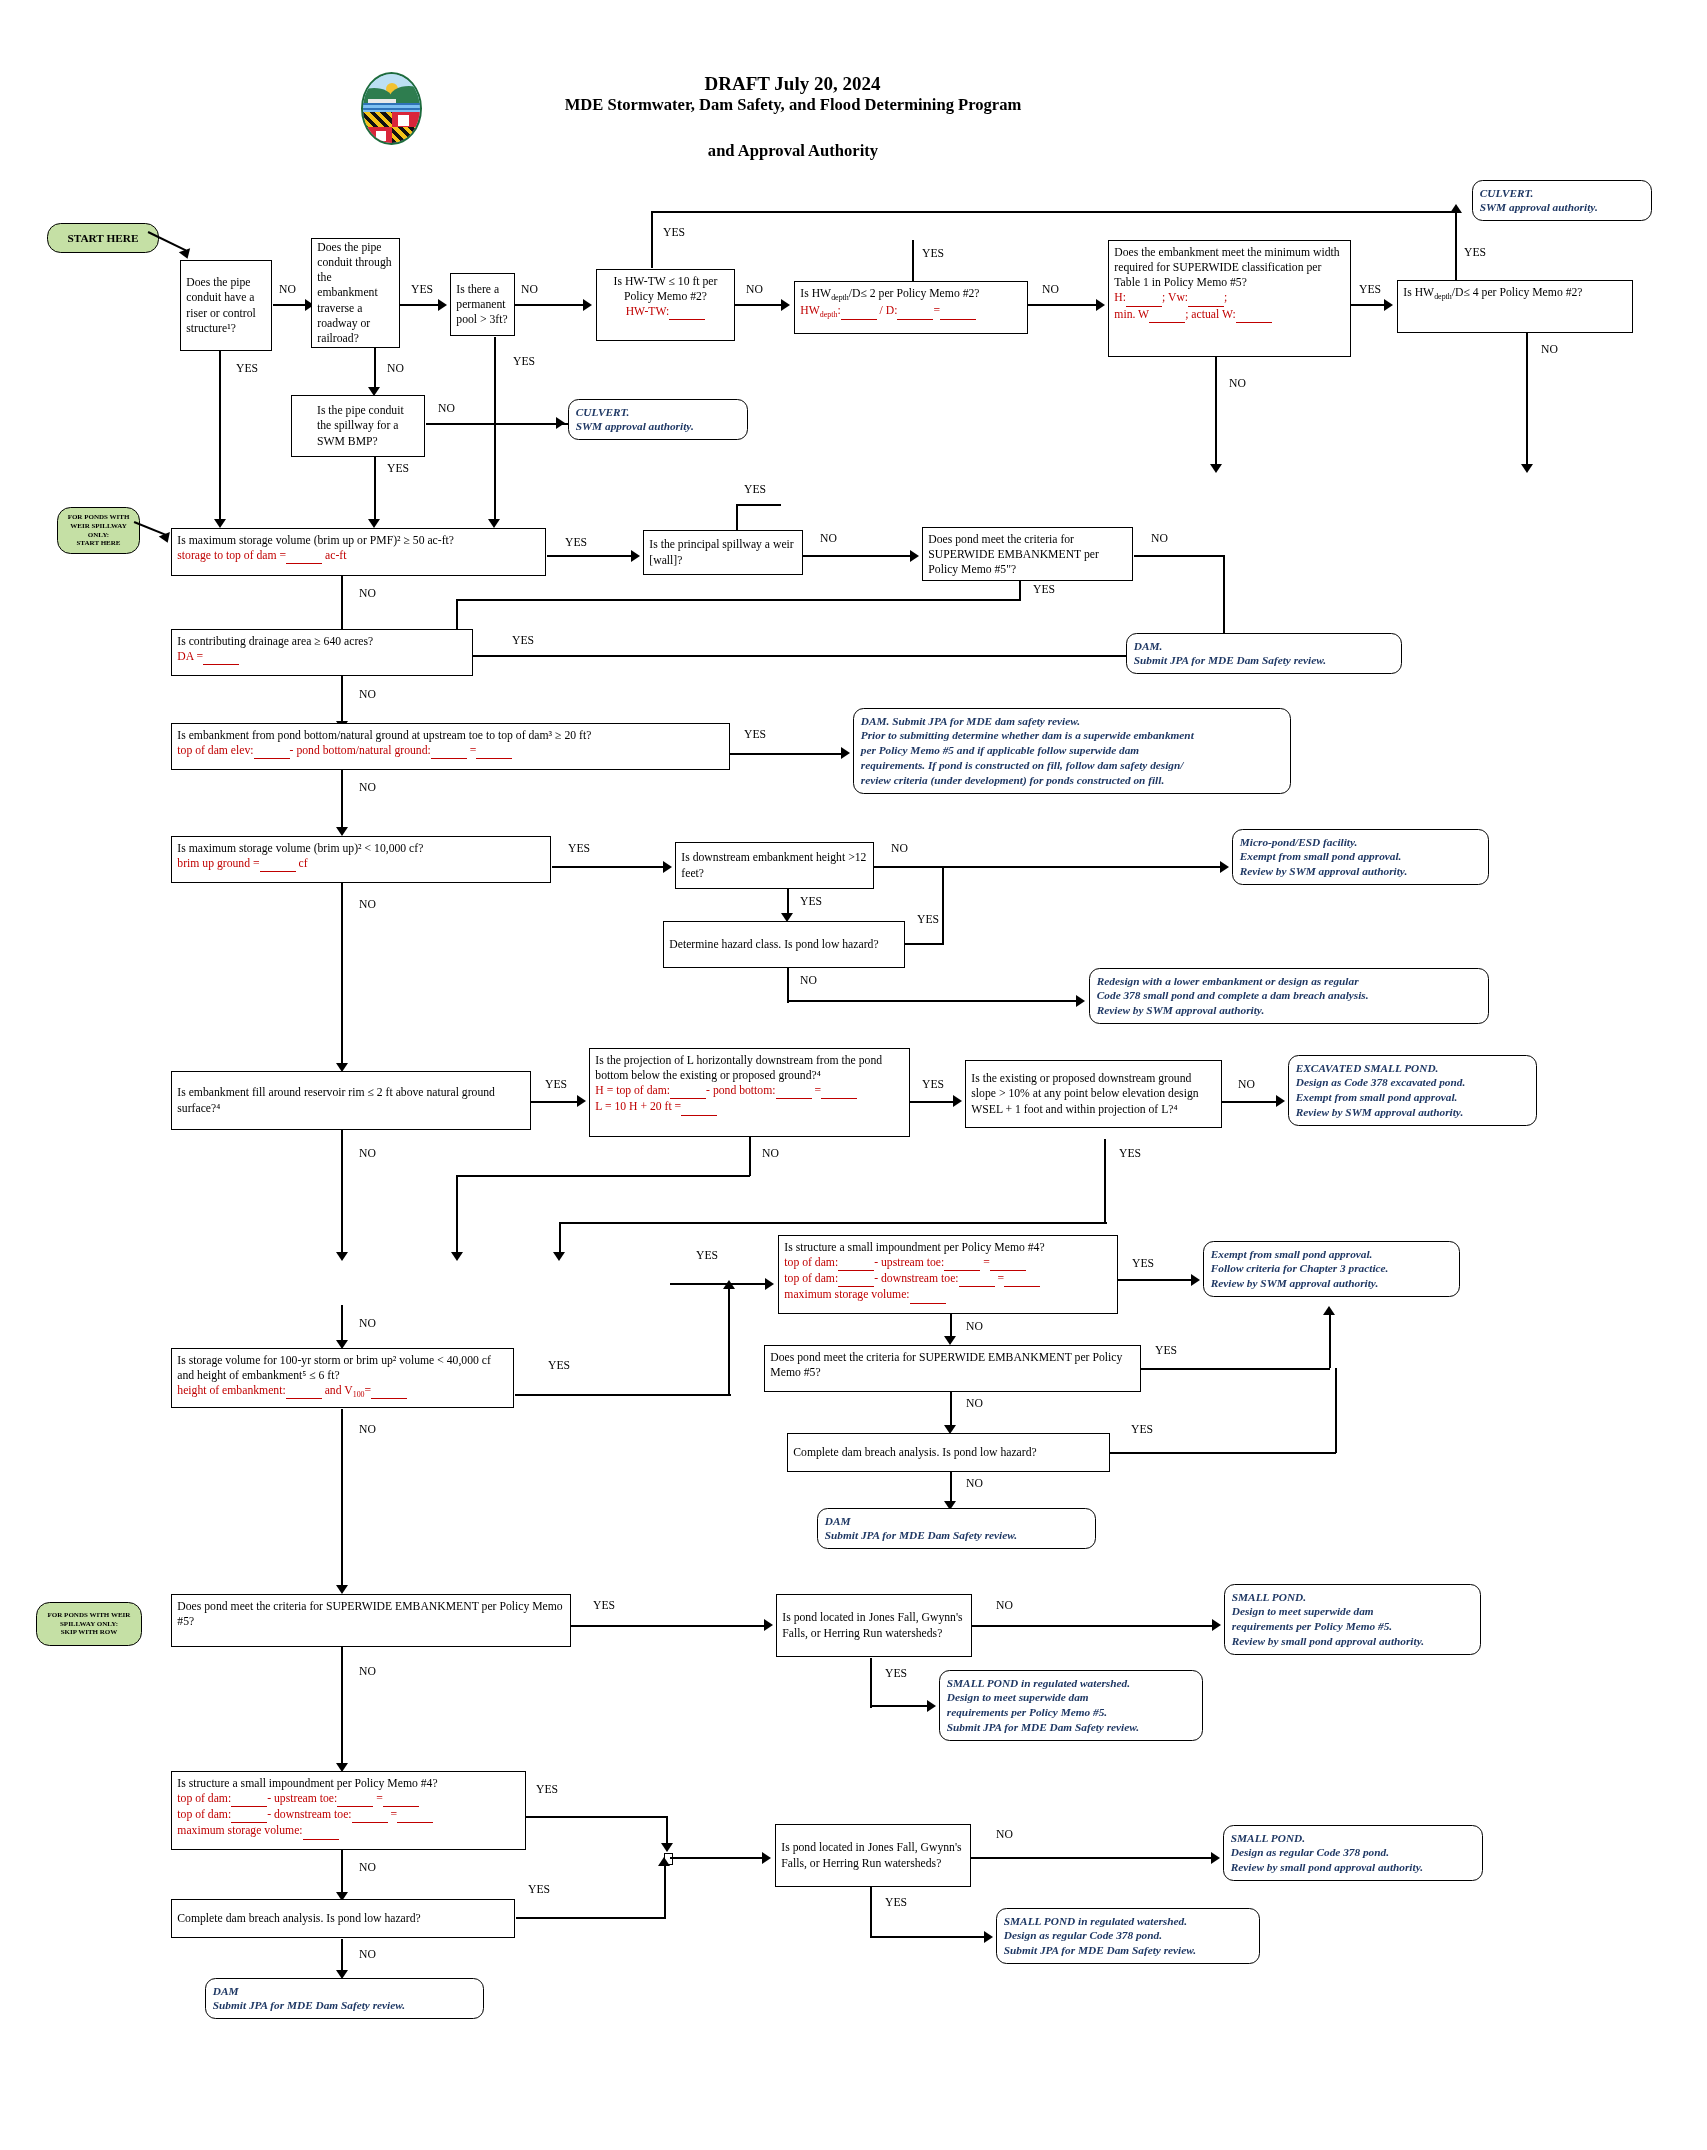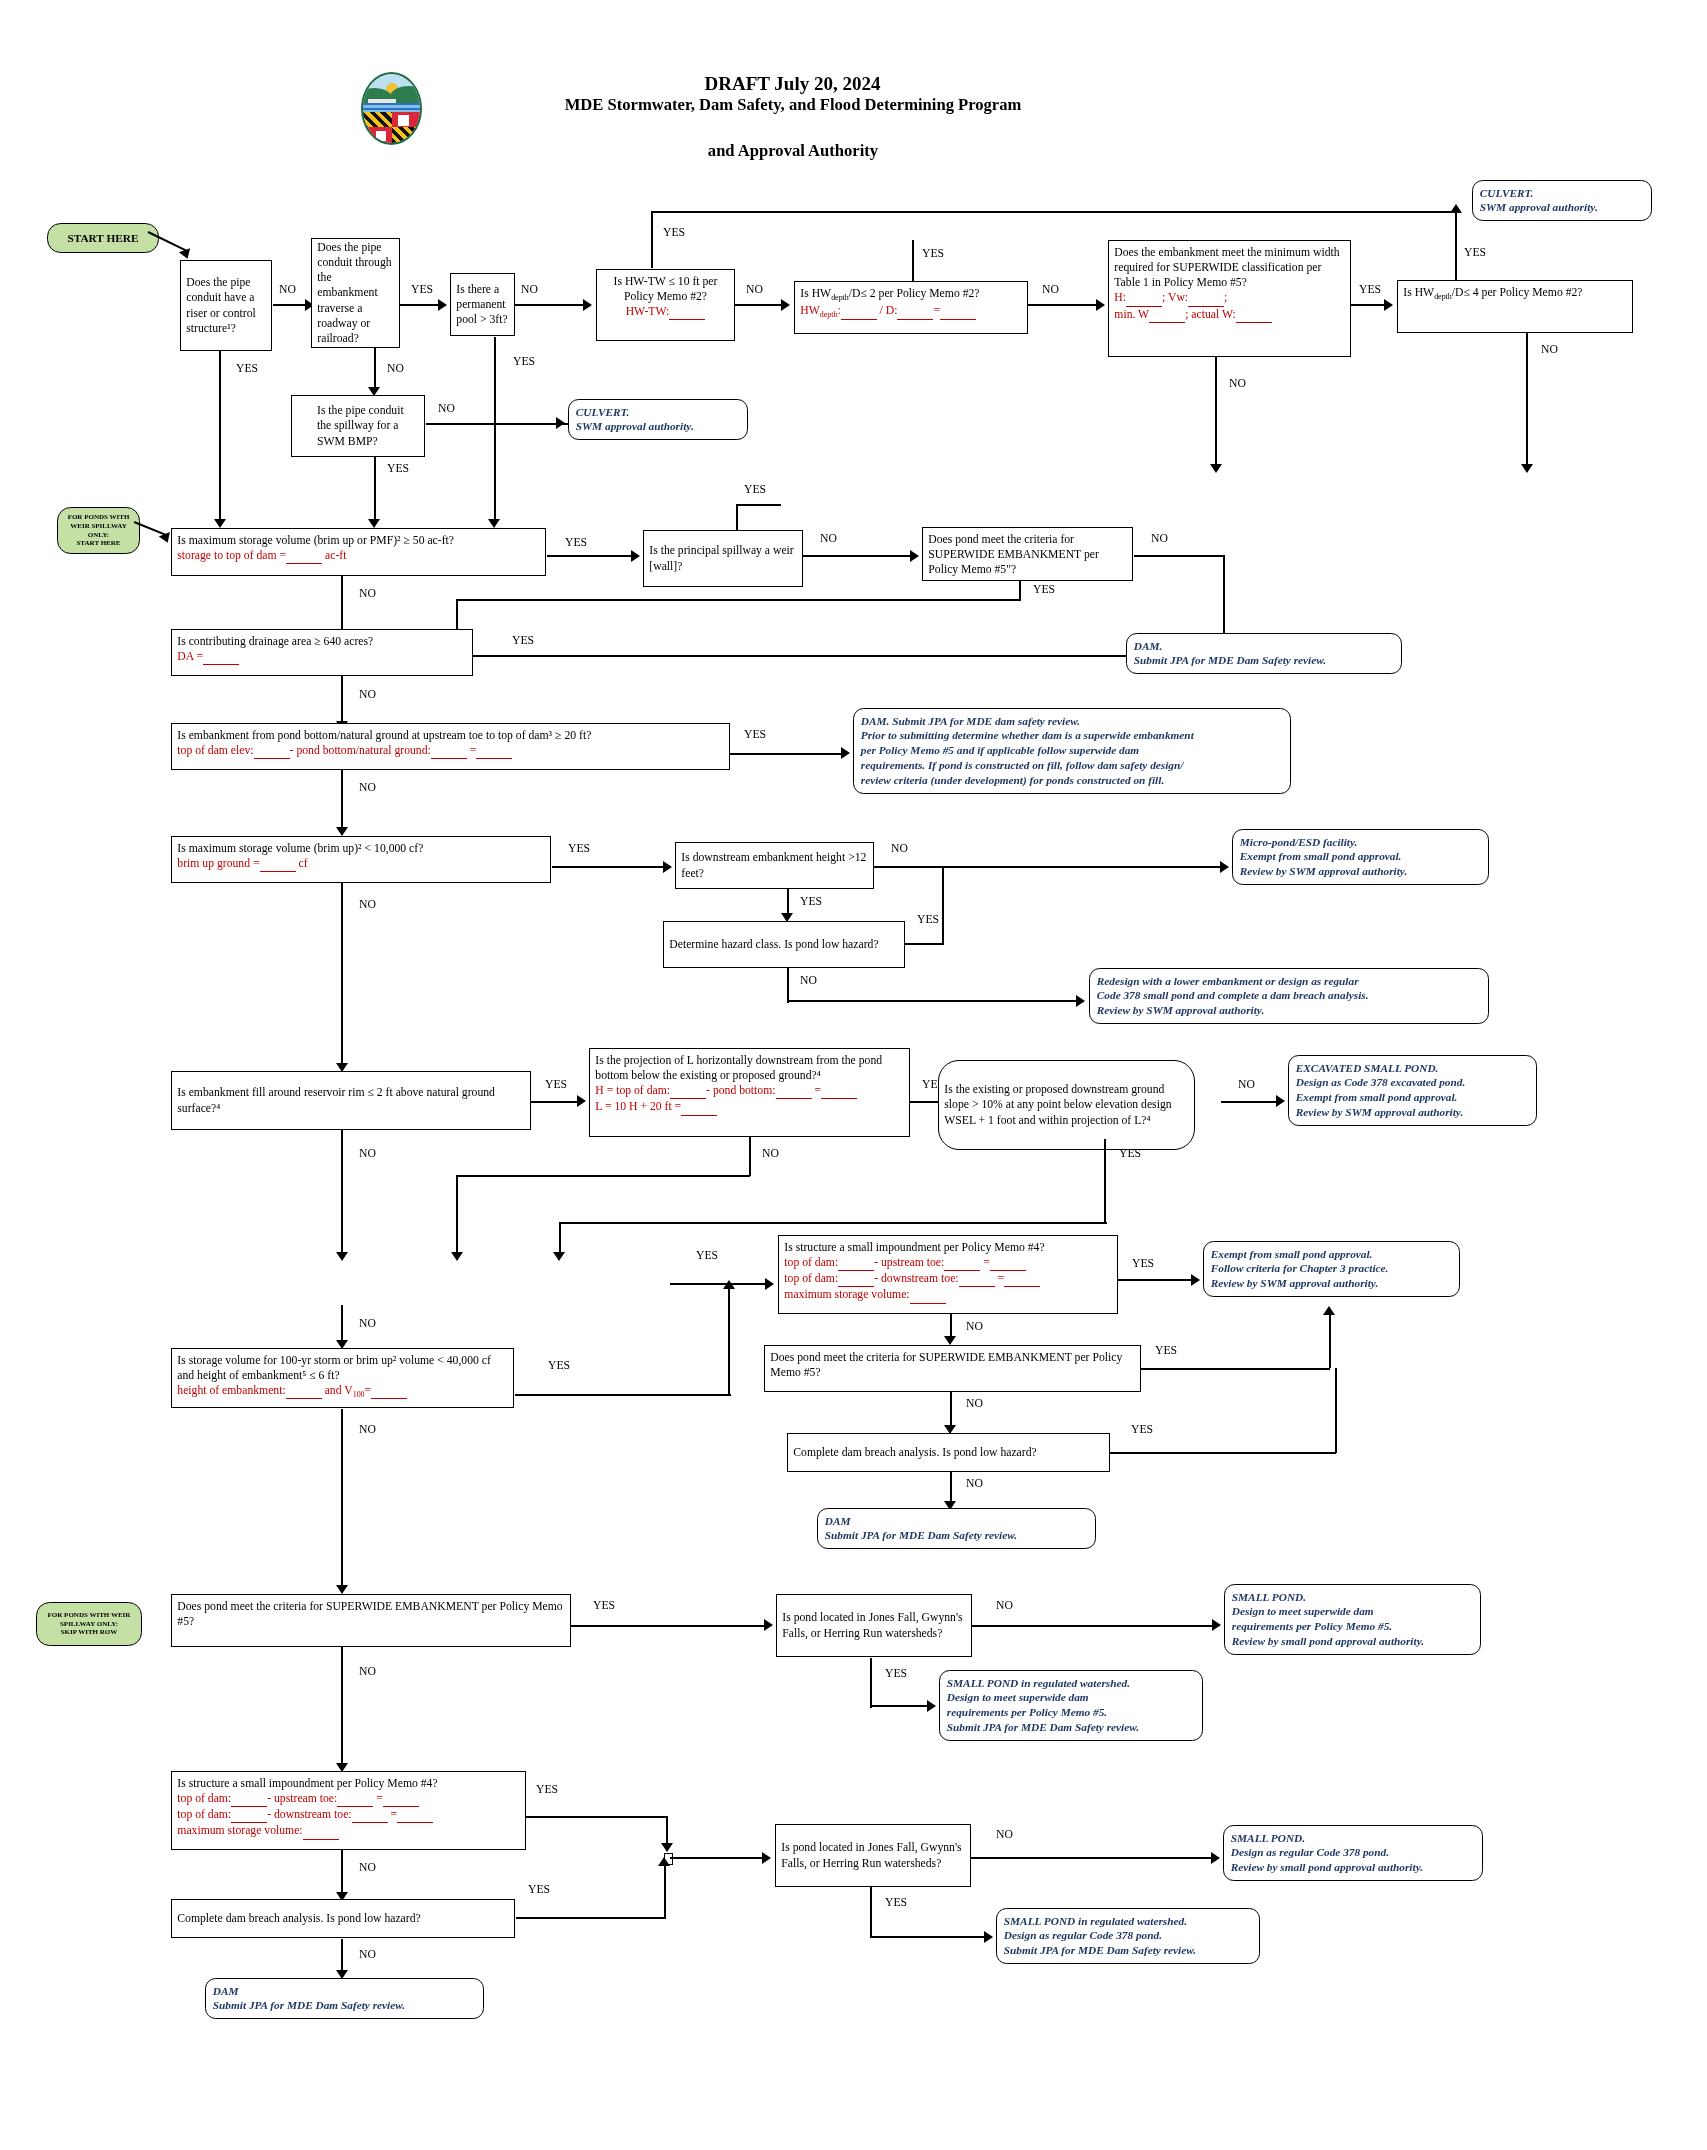--- a/index.html
+++ b/index.html
@@ -214,21 +214,21 @@
 
   <div class="node" style="left:171px;top:528px;width:375px;height:48px;">
     <span class="q">Is maximum storage volume (brim up or PMF)² ≥ 50 ac-ft?</span>
     <span class="fill"><span>storage to top of dam =</span><u>&nbsp;&nbsp;&nbsp;&nbsp;&nbsp;&nbsp;&nbsp;&nbsp;&nbsp;&nbsp;&nbsp;</u> <span>ac-ft</span></span>
   </div>
 
   <div class="lbl" style="left:565px;top:536px;">YES</div>
   <div class="ln lh" style="left:547px;top:555px;width:89px;"></div>
   <div class="ar ar-r" style="left:631px;top:550px;"></div>
 
-  <div class="node center" style="left:643px;top:530px;width:160px;height:57px;">
+  <div class="node center" style="left:643px;top:530px;width:160px;height:45px;">
     <span class="q">Is the principal spillway a weir [wall]?</span>
   </div>
 
   <div class="lbl" style="left:820px;top:532px;">NO</div>
   <div class="ln lh" style="left:803px;top:555px;width:113px;"></div>
   <div class="ar ar-r" style="left:910px;top:550px;"></div>
 
   <div class="node" style="left:922px;top:527px;width:211px;height:54px;">
     <span class="q">Does pond meet the criteria for SUPERWIDE EMBANKMENT per Policy Memo #5"?</span>
   </div>
@@ -351,21 +351,21 @@
   <div class="node" style="left:589px;top:1048px;width:321px;height:89px;">
     <span class="q">Is the projection of L horizontally downstream from the pond bottom below the existing or proposed ground?⁴</span>
     <span class="fill"><span>H = top of dam:</span><u>&nbsp;&nbsp;</u><span>- pond bottom:</span><u>&nbsp;&nbsp;</u> <span>=</span><u>&nbsp;&nbsp;</u></span>
     <span class="fill"><span>L = 10 H + 20 ft =</span><u>&nbsp;&nbsp;</u></span>
   </div>
 
   <div class="lbl" style="left:922px;top:1078px;">YES</div>
   <div class="ln lh" style="left:910px;top:1101px;width:49px;"></div>
   <div class="ar ar-r" style="left:953px;top:1095px;"></div>
 
-  <div class="node center" style="left:938px;top:1060px;width:257px;height:90px;border-radius:21px;">
+  <div class="node center" style="left:965px;top:1060px;width:257px;height:68px;">
     <span class="q">Is the existing or proposed downstream ground slope &gt; 10% at any point below elevation design WSEL + 1 foot and within projection of L?⁴</span>
   </div>
 
   <div class="lbl" style="left:1238px;top:1078px;">NO</div>
   <div class="ln lh" style="left:1221px;top:1101px;width:60px;"></div>
   <div class="ar ar-r" style="left:1276px;top:1095px;"></div>
 
   <div class="note" style="left:1288px;top:1055px;width:249px;">
     <div>EXCAVATED SMALL POND.</div>
     <div>Design as Code 378 excavated pond.</div>

